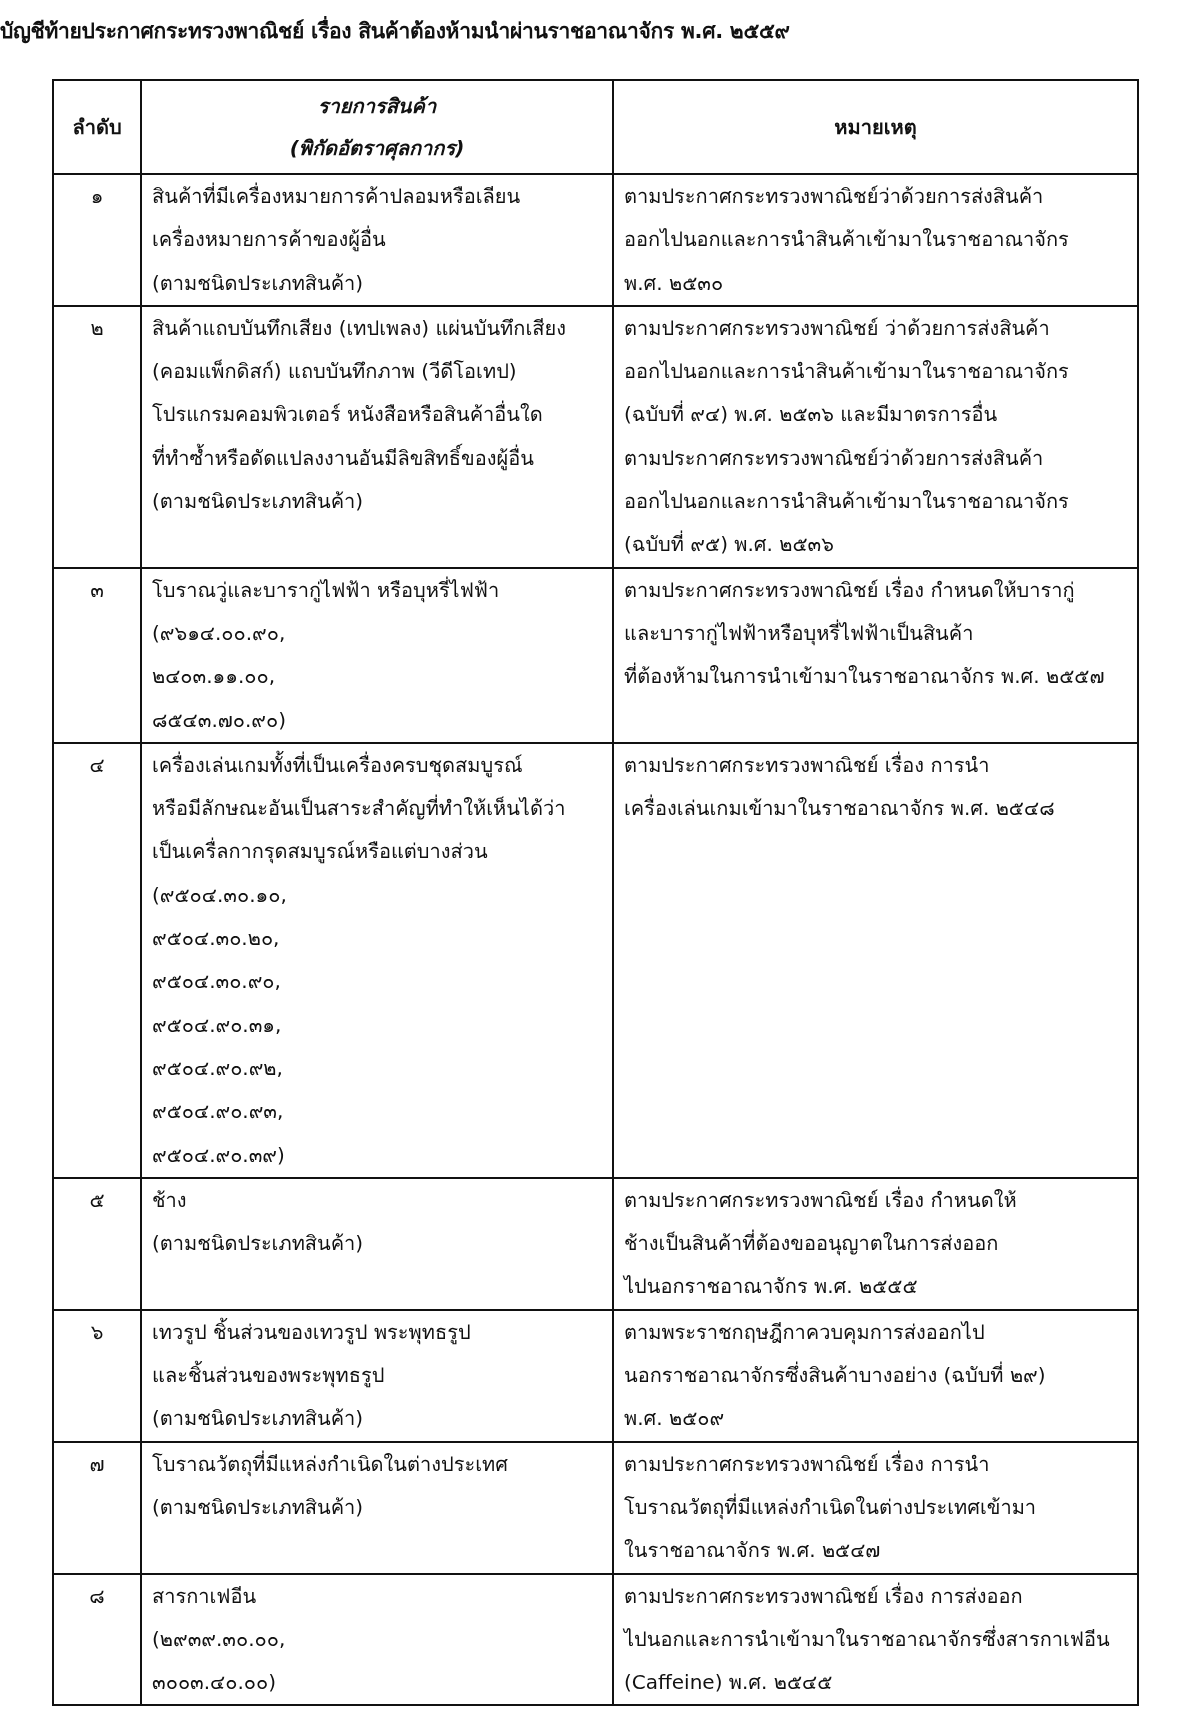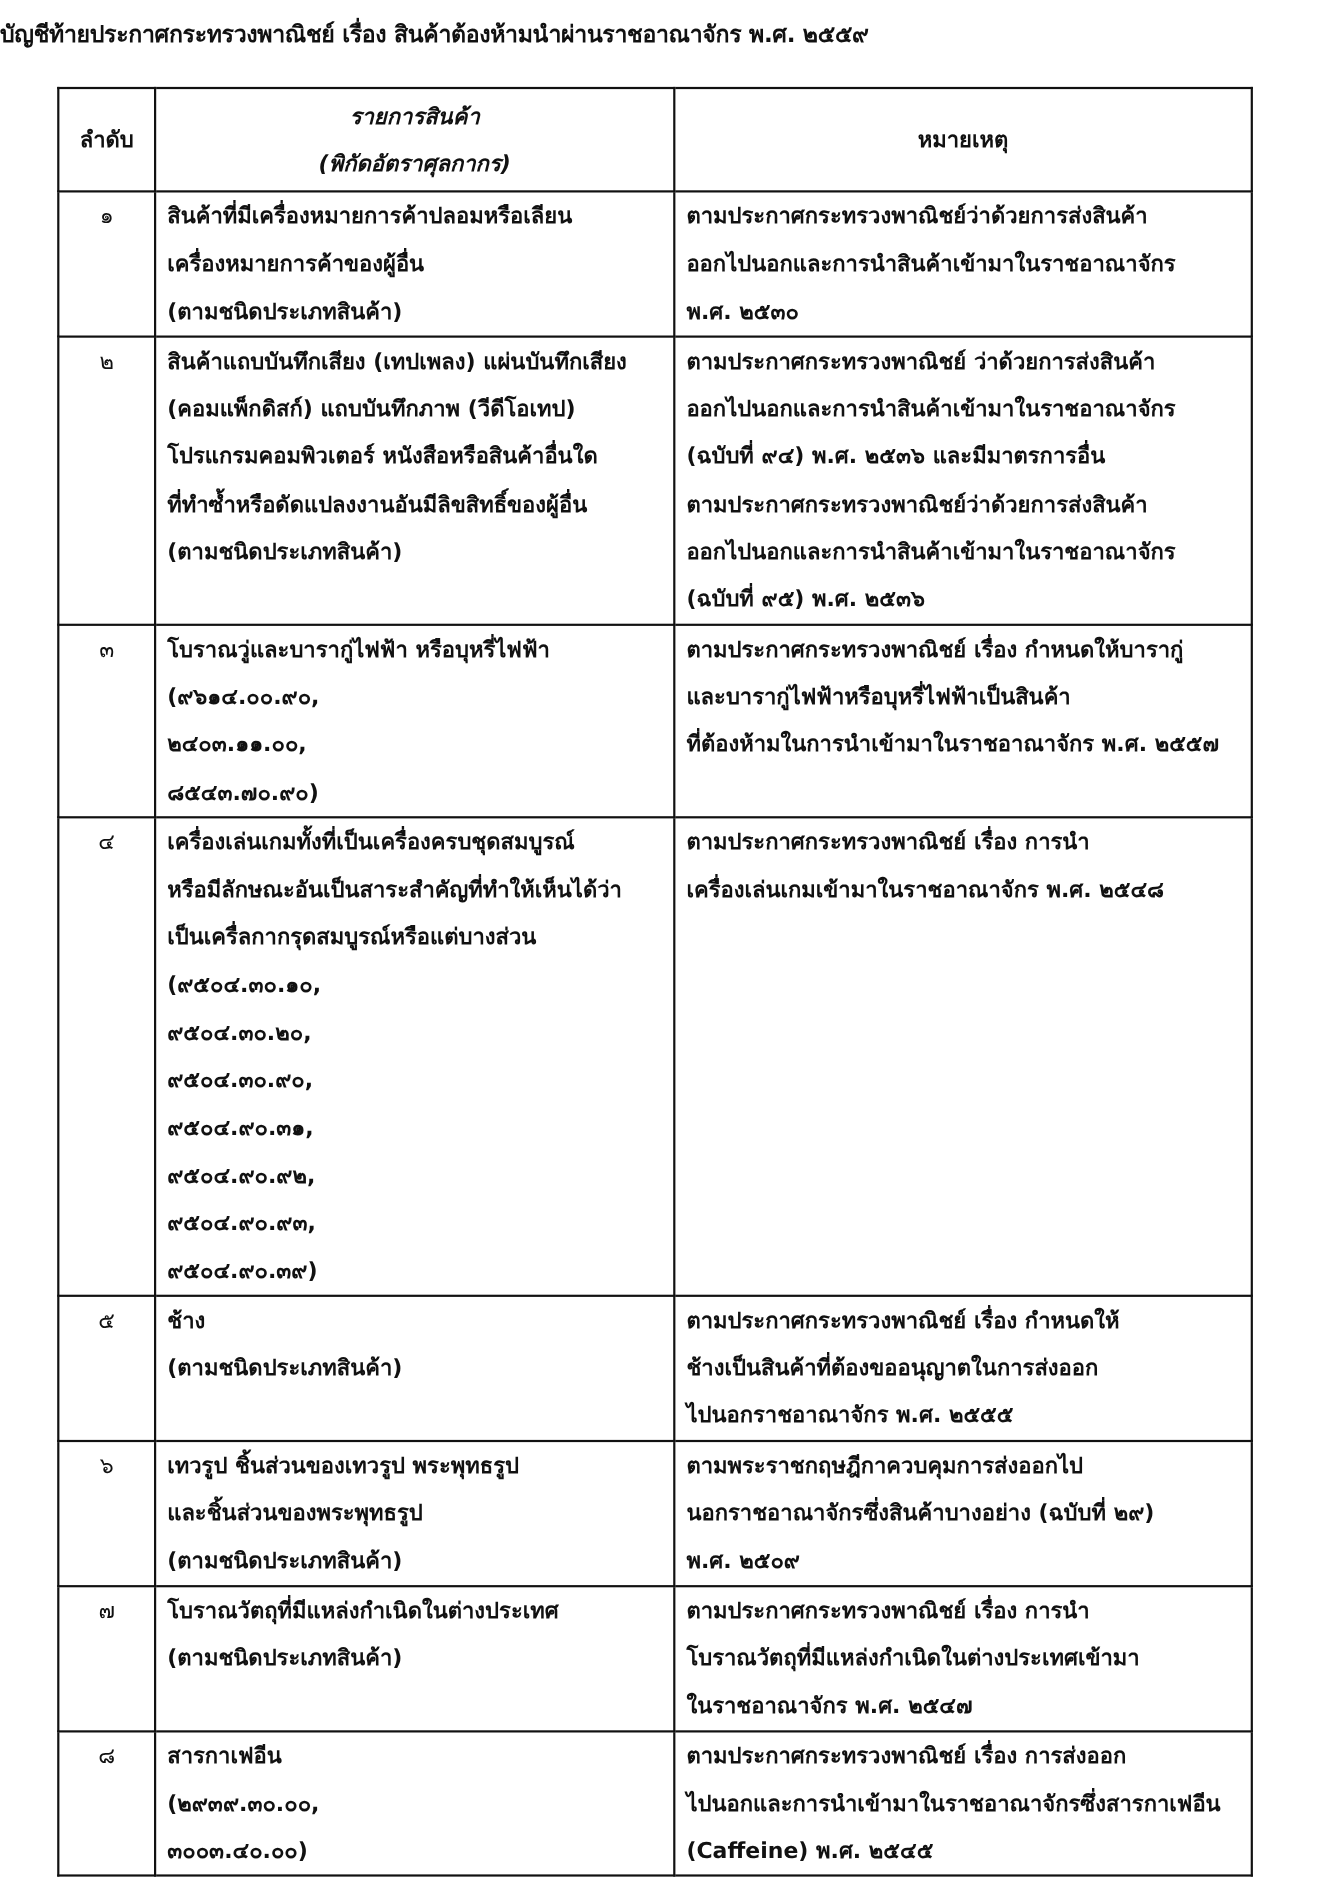--- a/index.html
+++ b/index.html
@@ -21,21 +21,21 @@
     font-size: 20px; line-height: 43.3px; padding: 0 10px;
   }
   table.list th {
     font-weight: bold; text-align: center; vertical-align: middle;
     line-height: 42px; padding: 4px 6px;
   }
   col.c-no { width: 88px; }
   col.c-item { width: 472px; }
   col.c-note { width: 525px; }
   td.no { text-align: center; padding: 0; }
-  .line { display: block; white-space: nowrap; font-weight: bold; }
+  .line { display: block; white-space: nowrap; }
   .sub { display: block; font-style: italic; }
 </style>
 </head>
 <body>
 
 <div class="title">บัญชีท้ายประกาศกระทรวงพาณิชย์ เรื่อง สินค้าต้องห้ามนำผ่านราชอาณาจักร พ.ศ. ๒๕๕๙</div>
 
 <table class="list">
   <colgroup>
       <col class="c-no">

